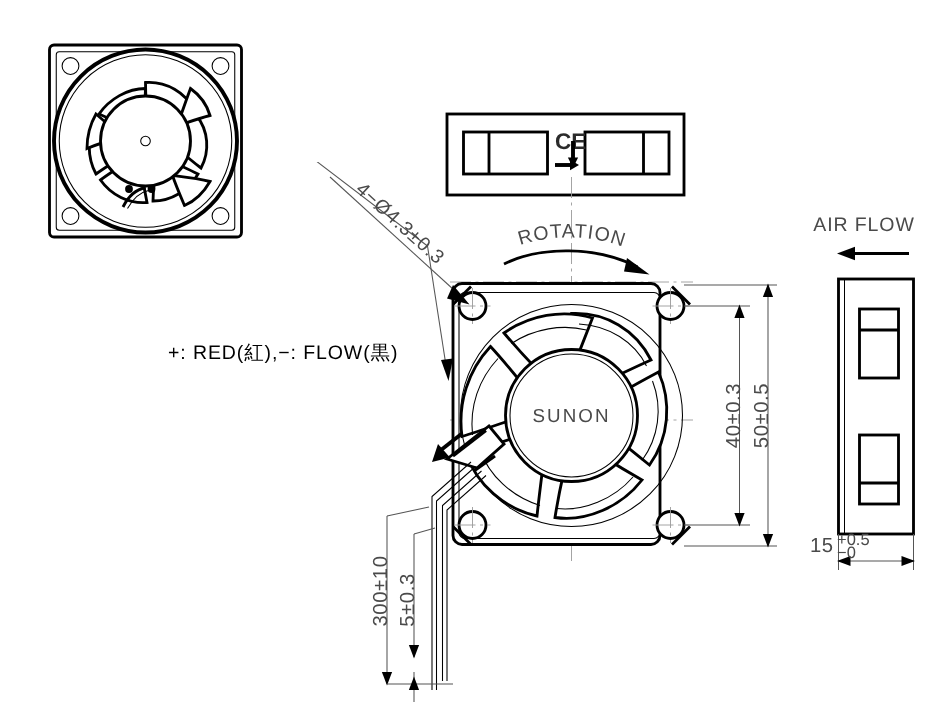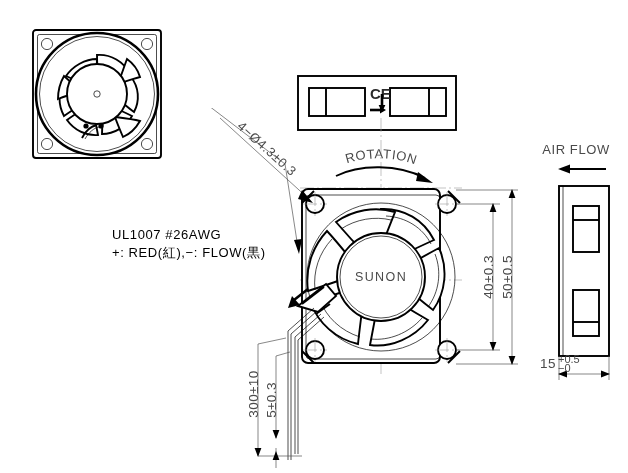--- a/index.html
+++ b/index.html
@@ -213,21 +213,20 @@
     </g>
 
     <g>
       <line class="lnDim" x1="30" y1="10" x2="120" y2="92"></line>
       <path class="solid" d="M112 82 L123 95 L108 91 Z"></path>
       <text class="txt notetxt" x="74" y="44" text-anchor="middle" transform="rotate(42 74 44)">4−Ø4.3±0.3</text>
     </g>
   </svg>
 
   <div style="position:absolute;left:112px;top:226px;width:180px;">
-    <div class="txt notetxt" style="line-height:18px;white-space:nowrap;">UL1007  #26AWG</div>
     <div class="txt notetxt" style="line-height:18px;white-space:nowrap;">+: RED(紅),−: FLOW(黒)</div>
   </div>
 
   <svg style="position:absolute;left:528px;top:140px;" width="100" height="250" viewBox="0 0 100 250">
     <text class="txt notetxt" x="48" y="14" text-anchor="middle">AIR FLOW</text>
     <g>
       <line class="lnT" x1="40" y1="29" x2="78" y2="29"></line>
       <path class="solid" d="M42 24.5 L30 29 L42 33.5 Z"></path>
     </g>
     <g>

